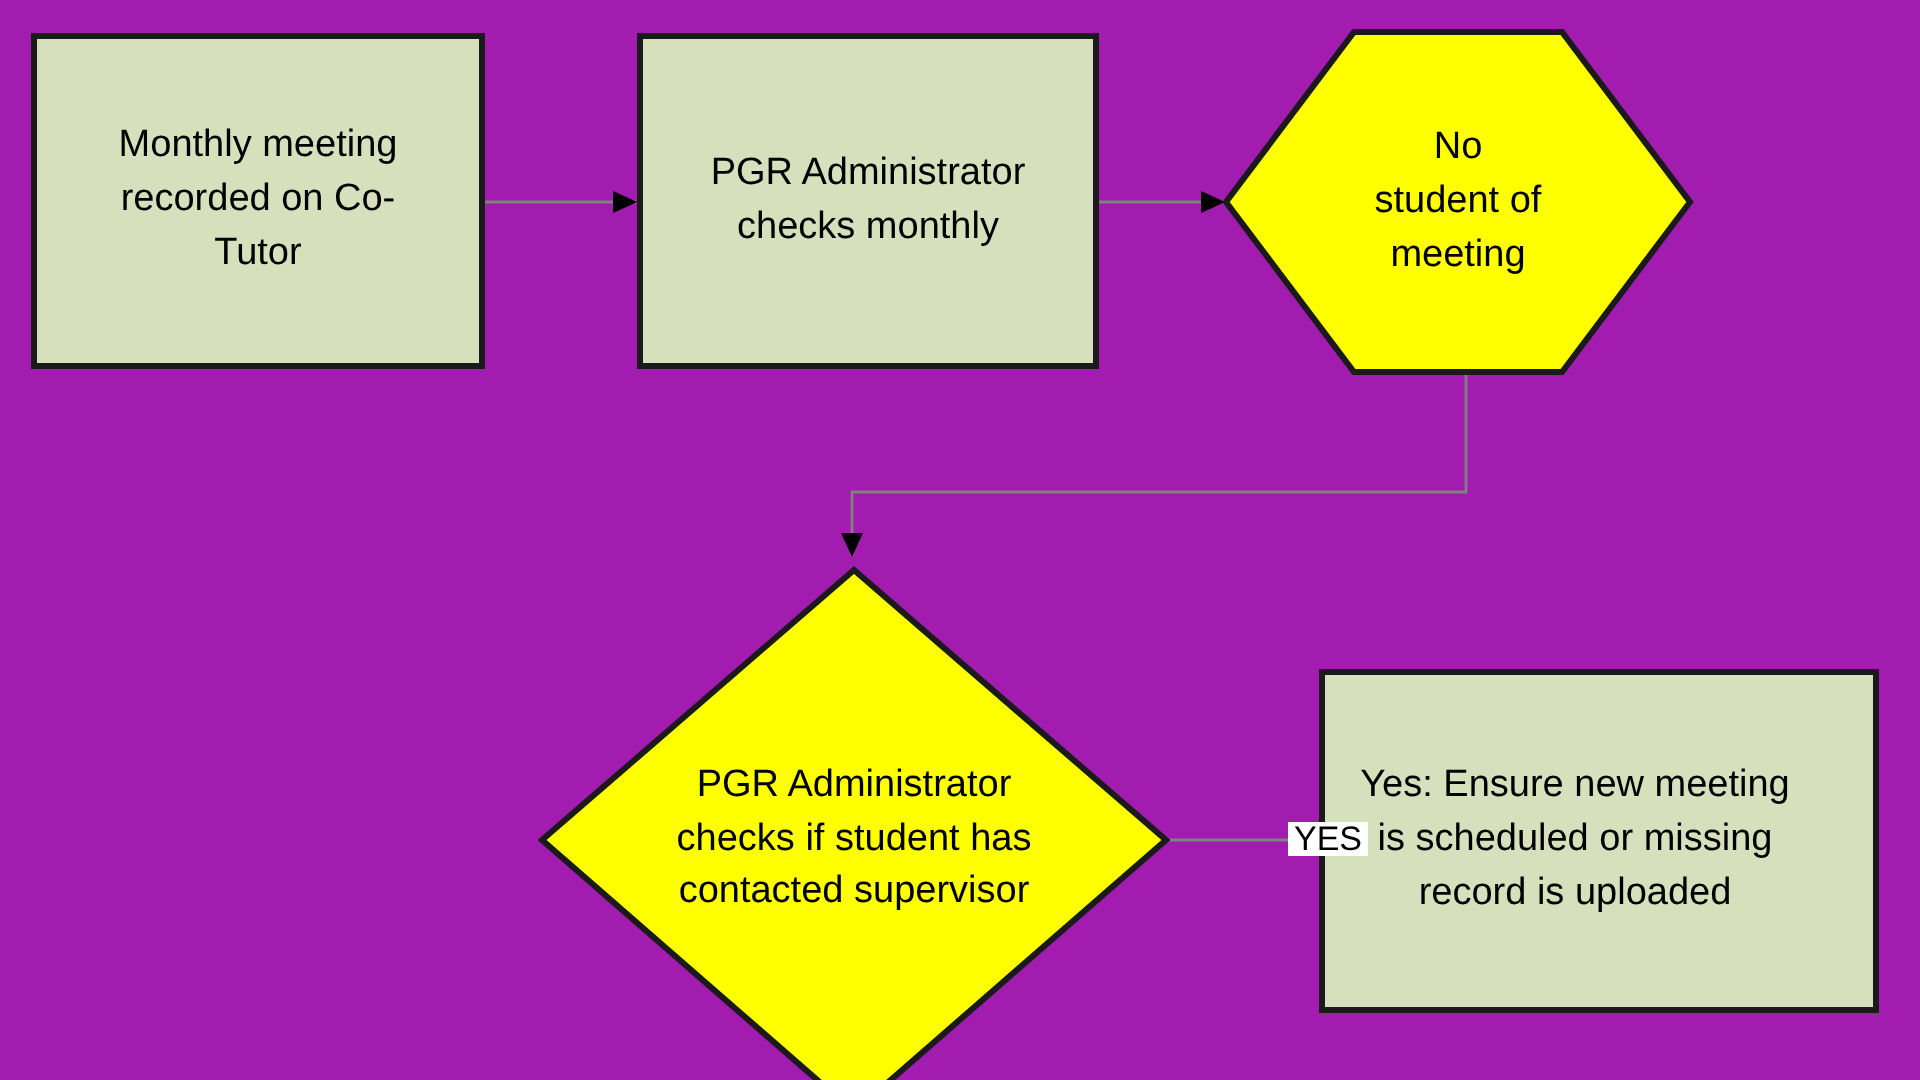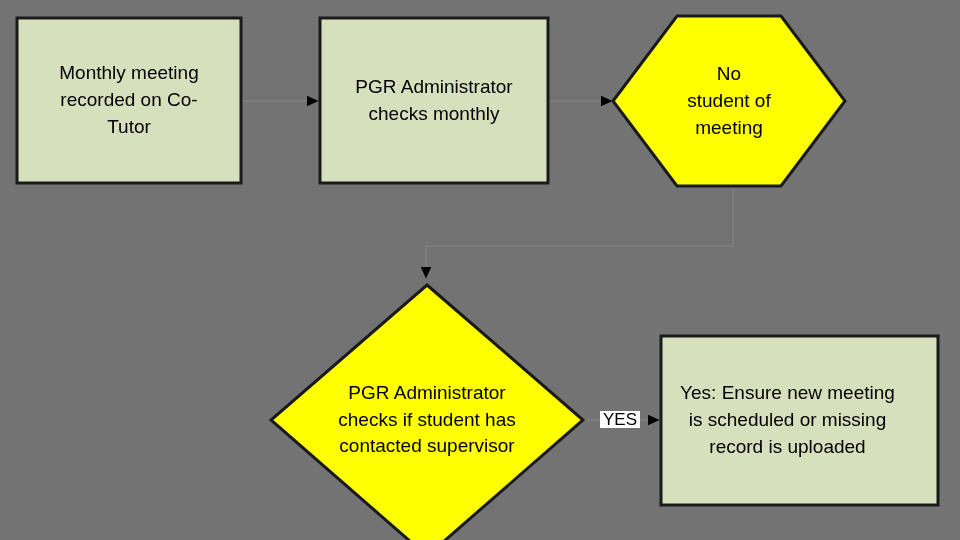--- a/index.html
+++ b/index.html
@@ -4,21 +4,21 @@
 <style>
   html, body {
     margin: 0;
     padding: 0;
     background: #ffffff;
   }
   #canvas {
     position: relative;
     width: 960px;
     height: 540px;
-    background: #737373;
+    background: #a21caf;
     overflow: hidden;
     font-family: "Liberation Sans", sans-serif;
   }
   .node-text {
     position: absolute;
     display: flex;
     align-items: center;
     justify-content: center;
     text-align: center;
     color: #000000;
@@ -28,20 +28,21 @@
     white-space: pre-line;
   }
   .edge-label {
     position: absolute;
     color: #000000;
     font-size: 17px;
     font-family: "Liberation Sans", sans-serif;
     background: #ffffff;
     line-height: 1;
     text-align: center;
+    margin-left: 44px;
   }
   svg.layer {
     position: absolute;
     left: 0;
     top: 0;
     width: 960px;
     height: 540px;
   }
 </style>
 </head>

